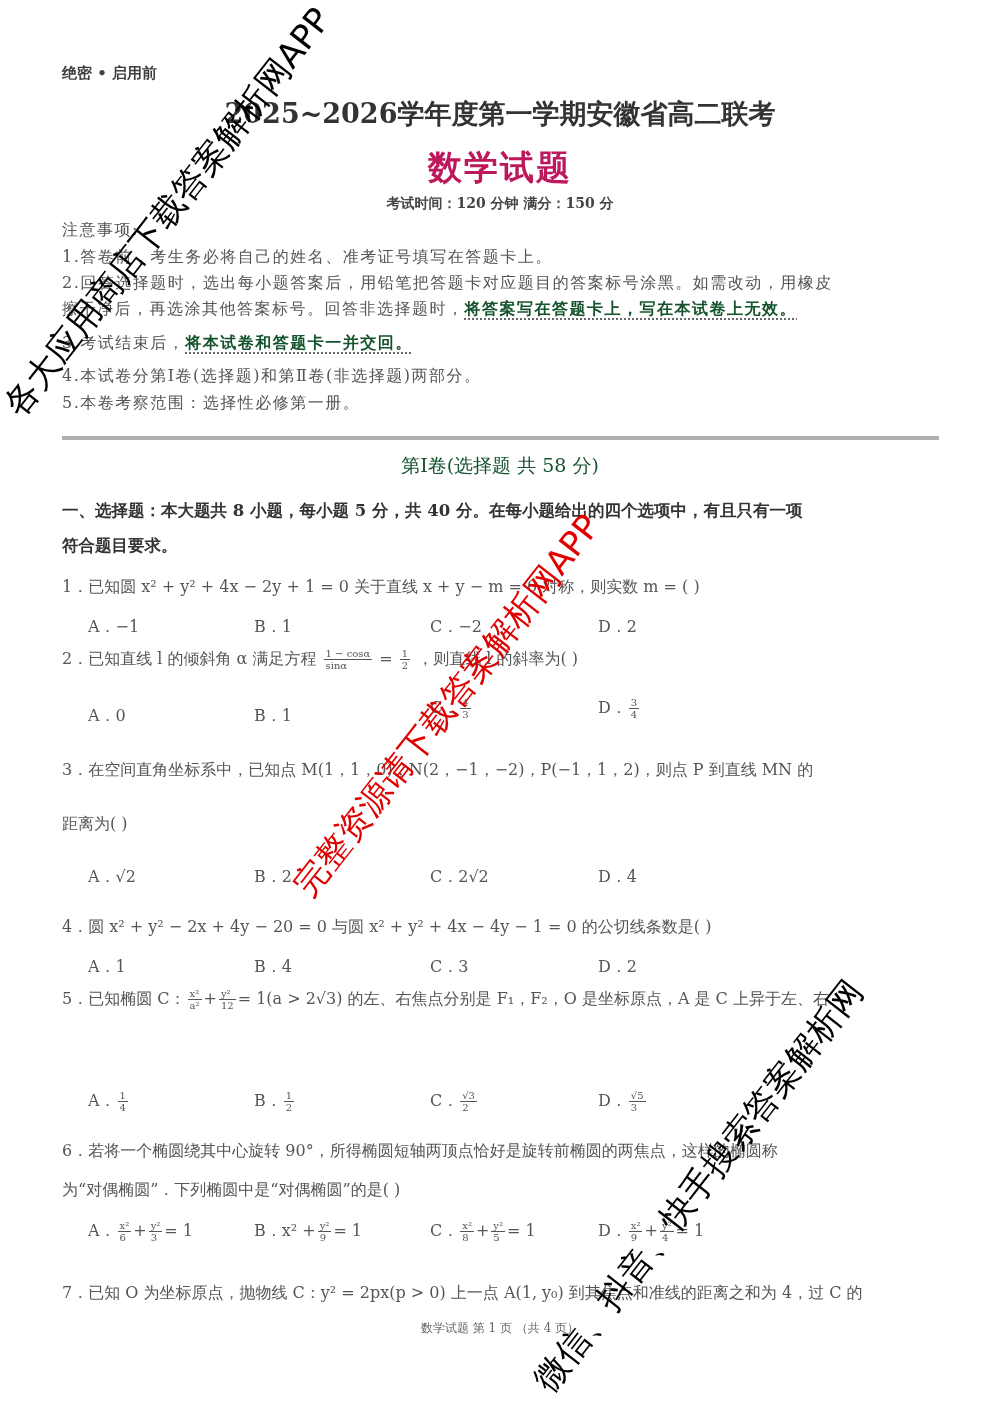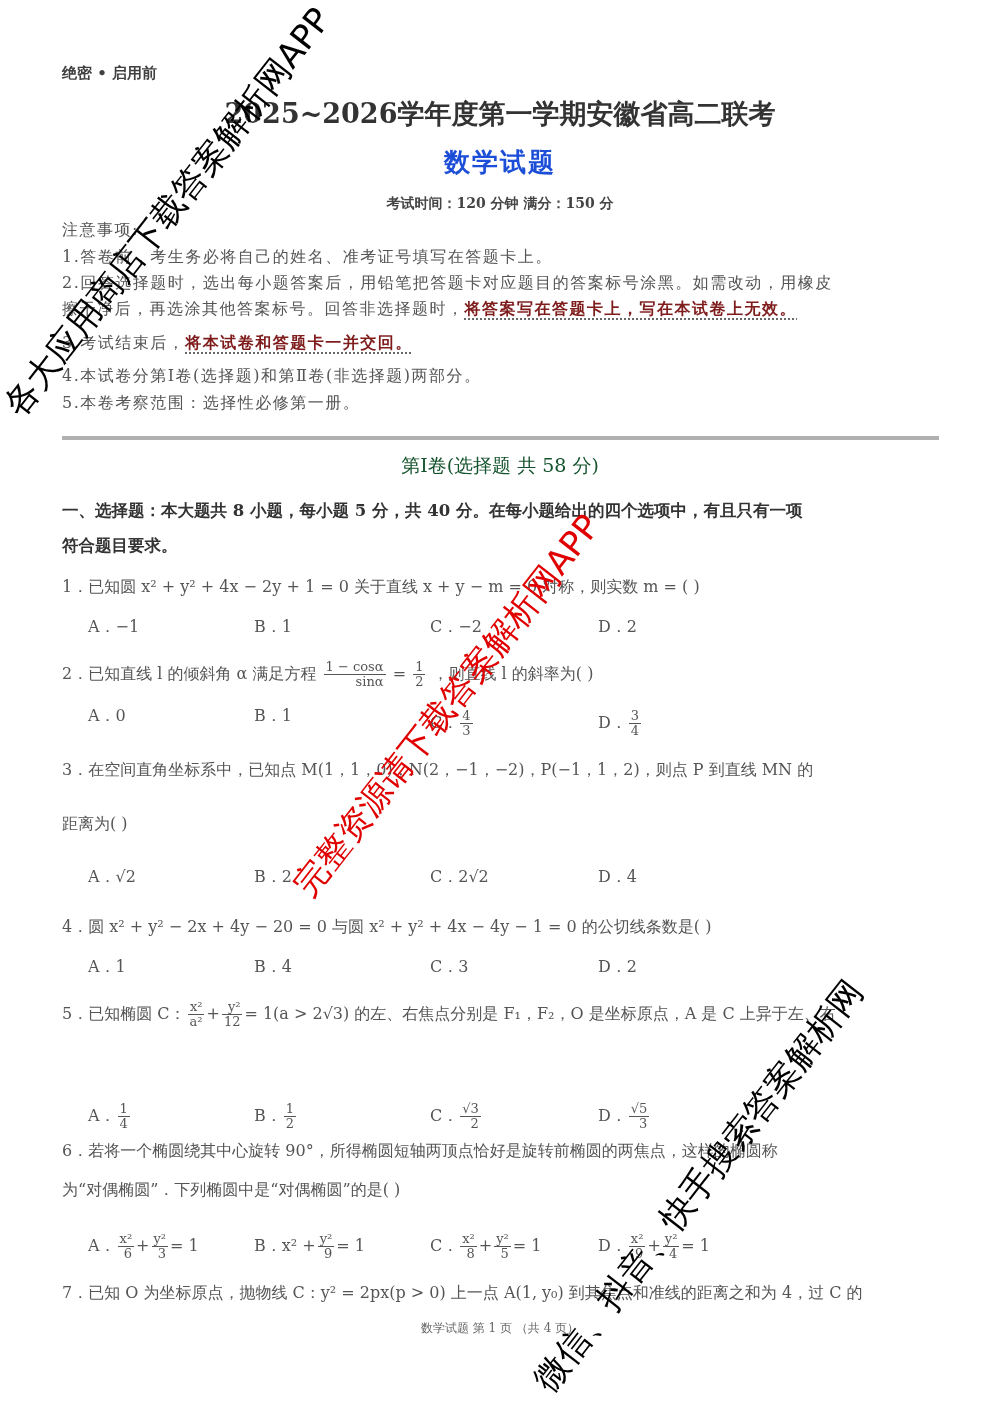--- a/index.html
+++ b/index.html
@@ -2,30 +2,30 @@
 <html><head>
 <meta charset="utf-8">
 <style>
   html, body { margin: 0; padding: 0; background: #ffffff; }
   body { width: 1000px; height: 1414px; position: relative; overflow: hidden;
          font-family: "DejaVu Serif", "Liberation Serif", serif; color: #333; }
   .page { position: absolute; left: 0; top: 0; width: 1000px; height: 1414px; }
   .abs { position: absolute; white-space: nowrap; }
   .secret { left: 62px; top: 64px; font-size: 15px; font-weight: bold; color: #404040; }
   .title { left: 0; width: 1000px; top: 96px; text-align: center; font-size: 27px; font-weight: bold; color: #333; }
-  .subject { left: 0; width: 1000px; top: 145px; text-align: center; font-size: 26px; font-weight: bold; color: #1d4ed8; letter-spacing: 2px; }
+  .subject { left: 0; width: 1000px; top: 145px; text-align: center; font-size: 34px; font-weight: bold; color: #be185d; letter-spacing: 2px; }
   .exam-info { left: 0; width: 1000px; top: 195px; text-align: center; font-size: 14px; font-weight: bold; color: #444; }
   .notice { left: 62px; font-size: 16px; color: #555; letter-spacing: 1.5px; }
-  .notice b { color: #7f1d1d; text-decoration: underline dotted #444; text-underline-offset: 5px; }
+  .notice b { color: #14532d; text-decoration: underline dotted #444; text-underline-offset: 5px; }
   .sep { left: 62px; top: 436px; width: 877px; height: 4px; background: #b0b0b0; }
   .part-title { left: 0; width: 1000px; top: 453px; text-align: center; font-size: 19px; color: #14532d; }
   .section { left: 62px; font-size: 16.5px; font-weight: bold; color: #333; }
   .q { left: 62px; font-size: 16px; color: #555; }
   .opt { font-size: 16px; color: #555; }
-  .frac { display: inline-block; vertical-align: middle; text-align: right; font-size: 13px; line-height: 1.1; margin: 12px 2px; }
+  .frac { display: inline-block; vertical-align: middle; text-align: left; font-size: 10px; line-height: 1.1; margin: 0 2px; }
   .frac .n { display: block; border-bottom: 1px solid #555; padding: 0 2px; }
   .frac .d { display: block; padding: 0 2px; }
   .footer { left: 0; width: 1000px; top: 1320px; text-align: center; font-size: 12px; color: #666; }
   .wm { position: absolute; white-space: nowrap; font-family: "DejaVu Sans", "Liberation Sans", sans-serif;
         transform-origin: left bottom; }
   .wm-black { color: #000; font-size: 34px; }
   .wm-red { color: #e00000; font-size: 34px; }
 </style>
 </head>
 <body>

